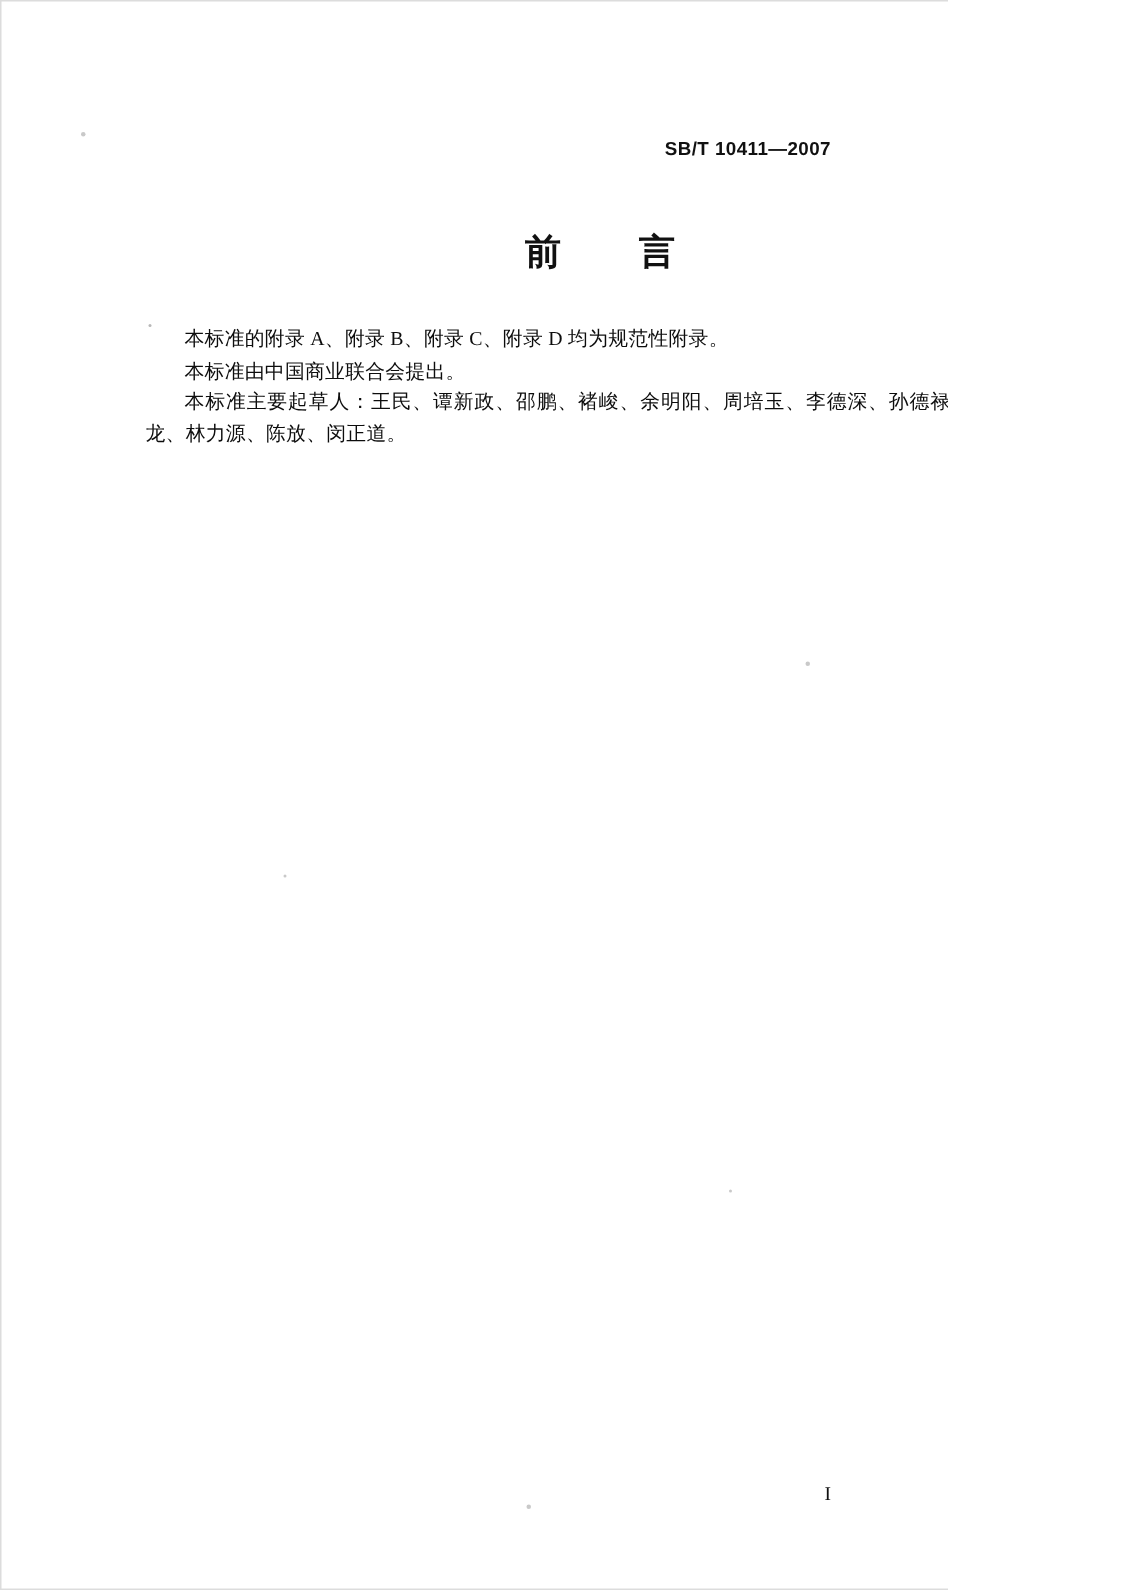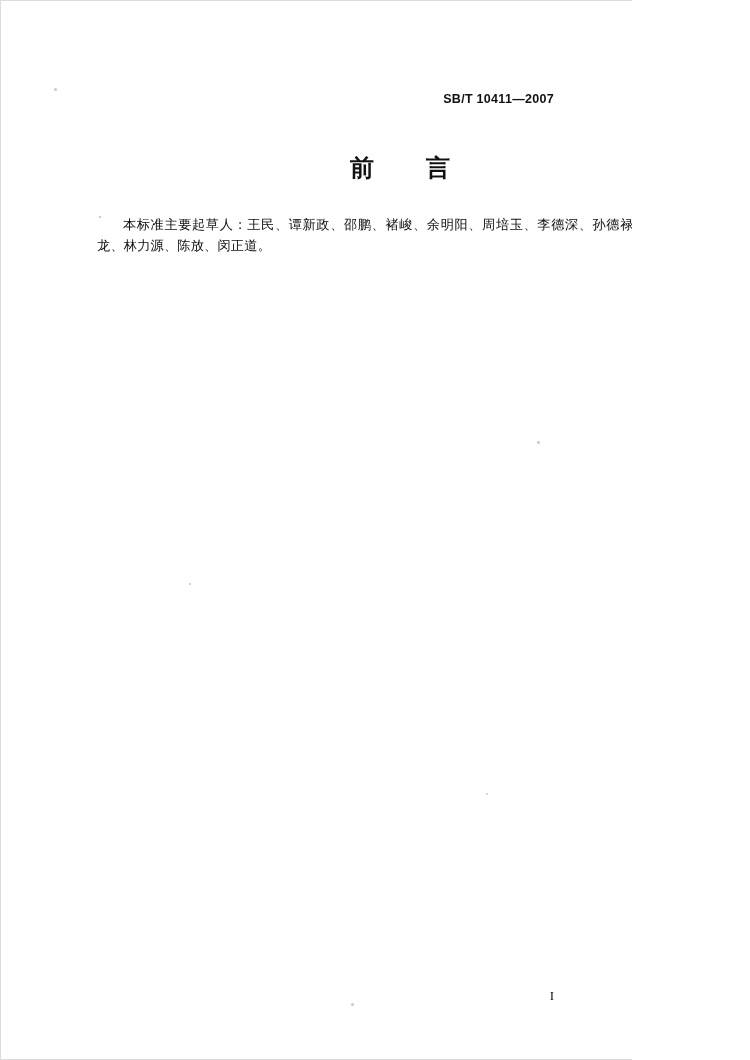--- a/index.html
+++ b/index.html
@@ -110,18 +110,20 @@
   <div class="speck s5"></div>
   <div class="speck s6"></div>
   <div class="speck s7"></div>
   <div class="speck s8"></div>
 
   <div class="std-number">SB/T 10411—2007</div>
 
   <div class="doc-title">前　言</div>
 
   <div class="body-block">
+    <p class="para">本标准的附录 A、附录 B、附录 C、附录 D 均为规范性附录。</p>
+    <p class="para">本标准由中国商业联合会提出。</p>
     <p class="para wrap">本标准主要起草人：王民、谭新政、邵鹏、褚峻、余明阳、周培玉、李德深、孙德禄、徐殿龙、林力源、陈放、闵正道。</p>
   </div>
 
   <div class="page-number">I</div>
 
 </div>
 
 </body></html>

